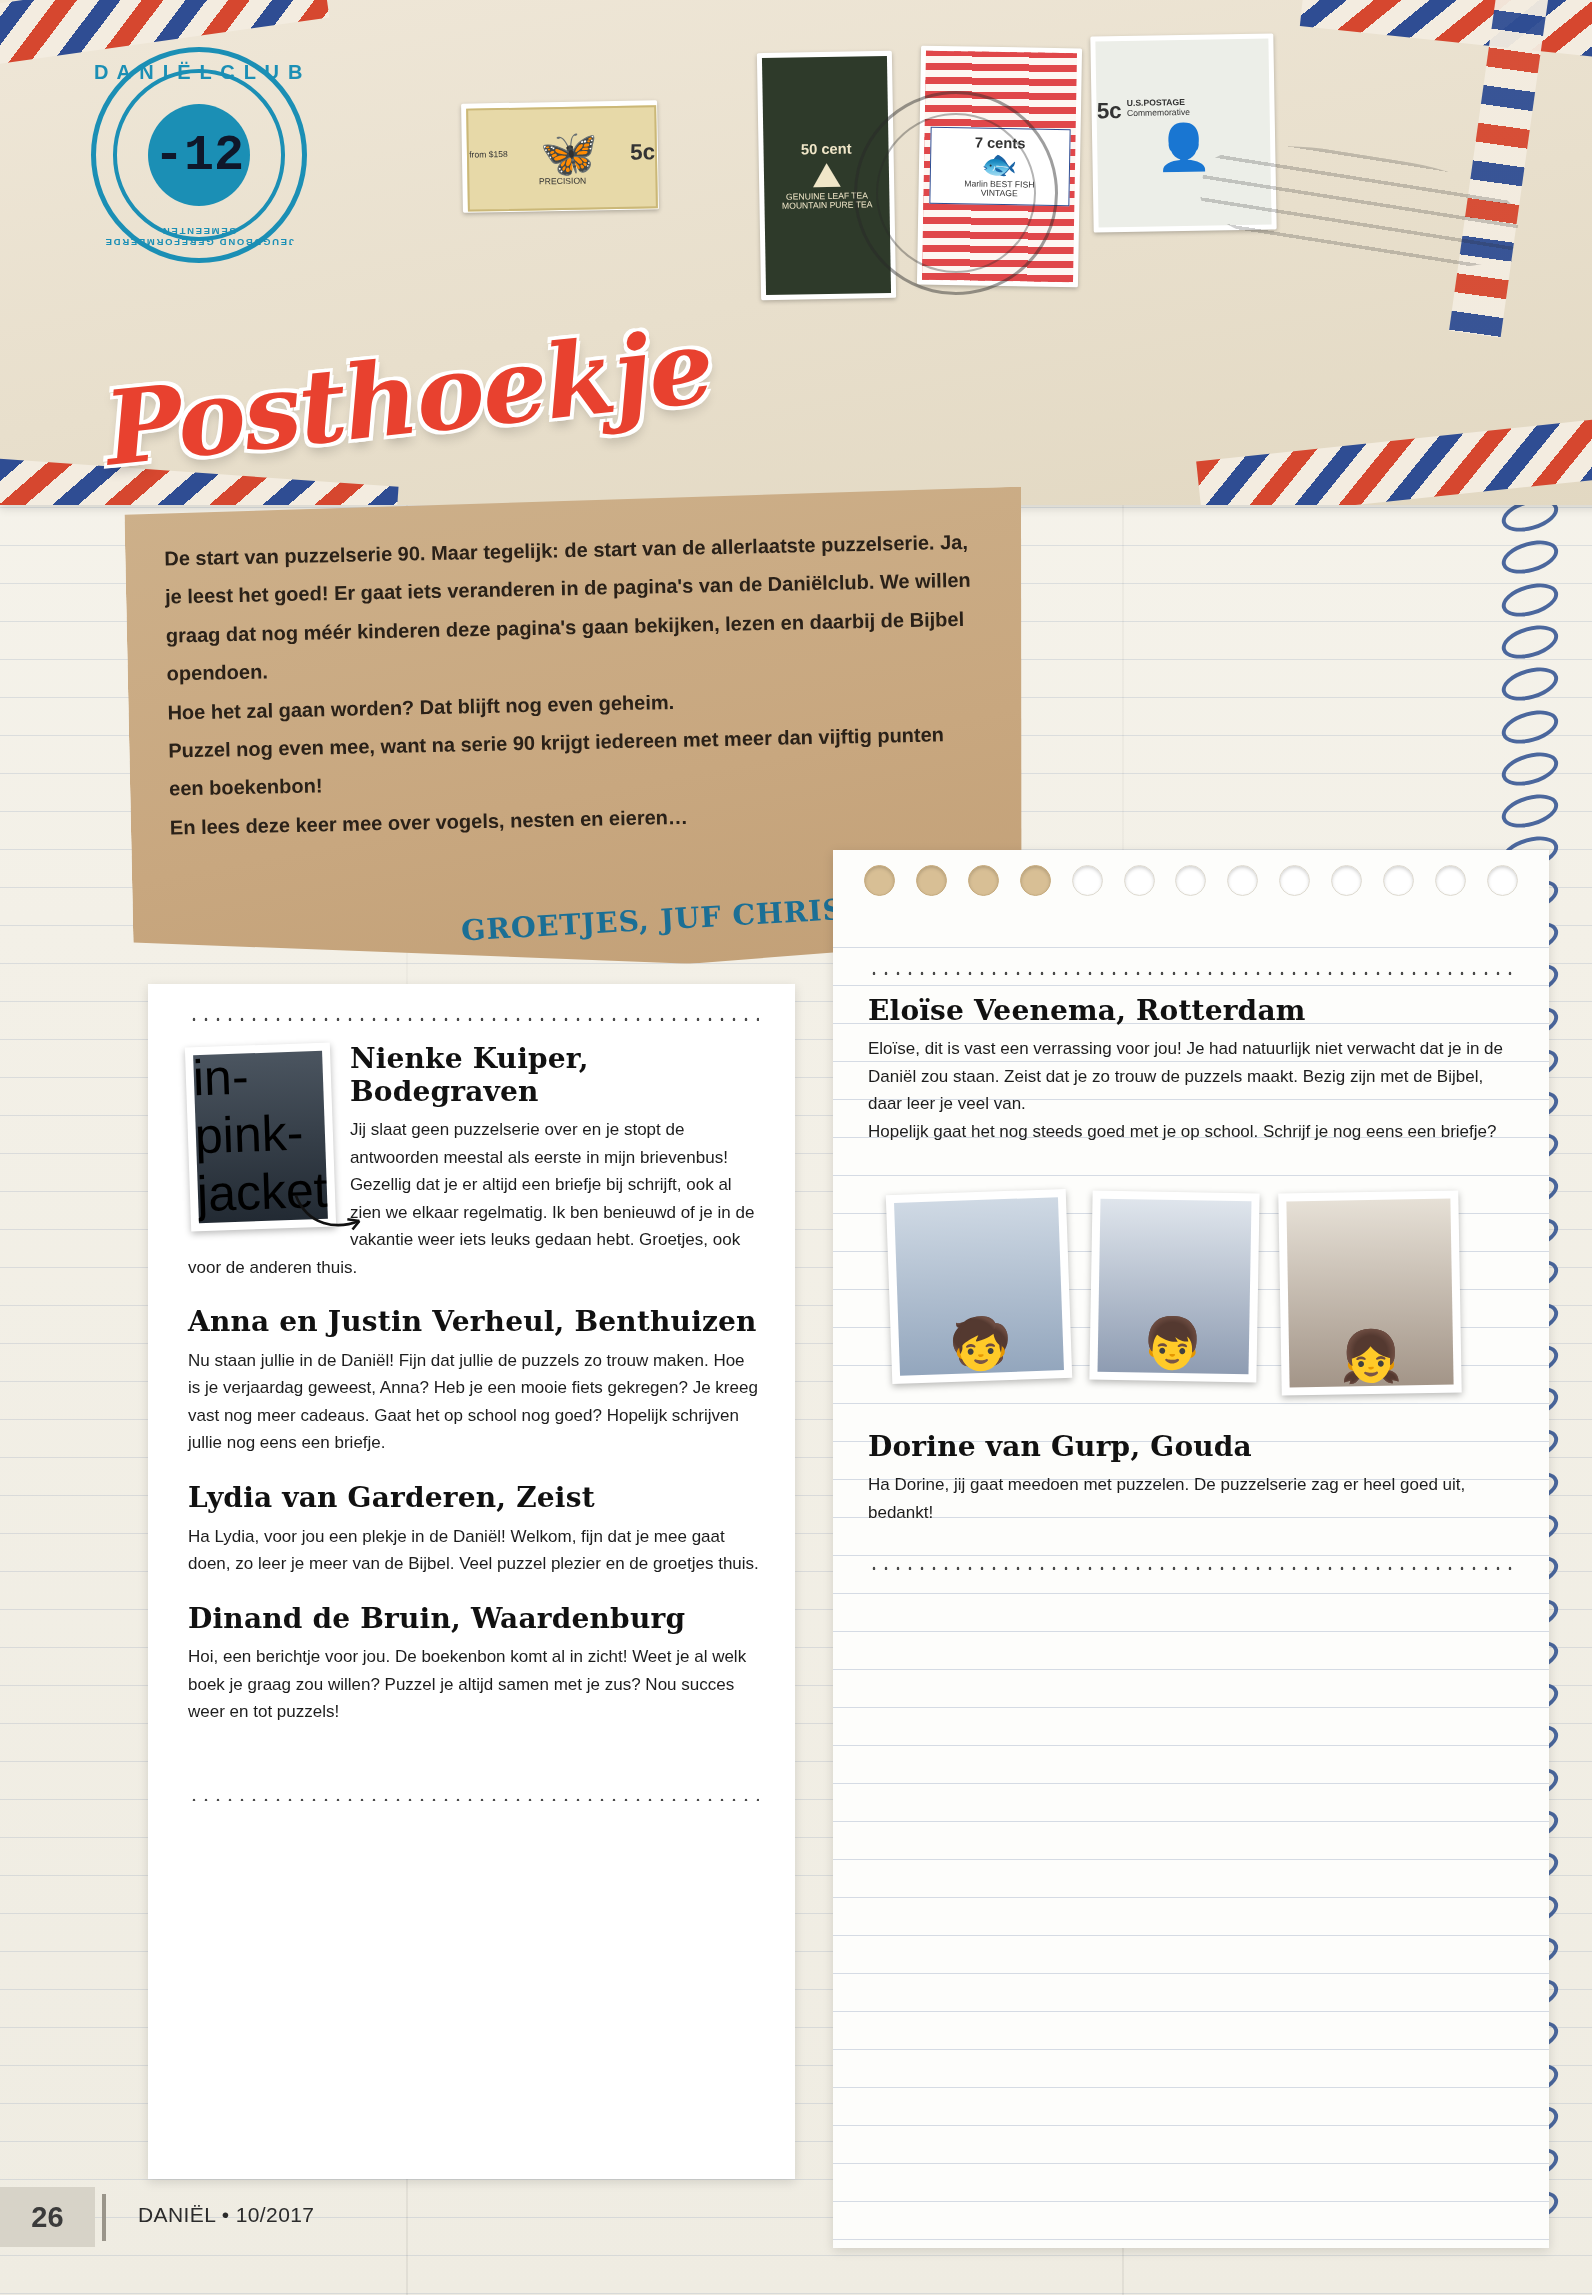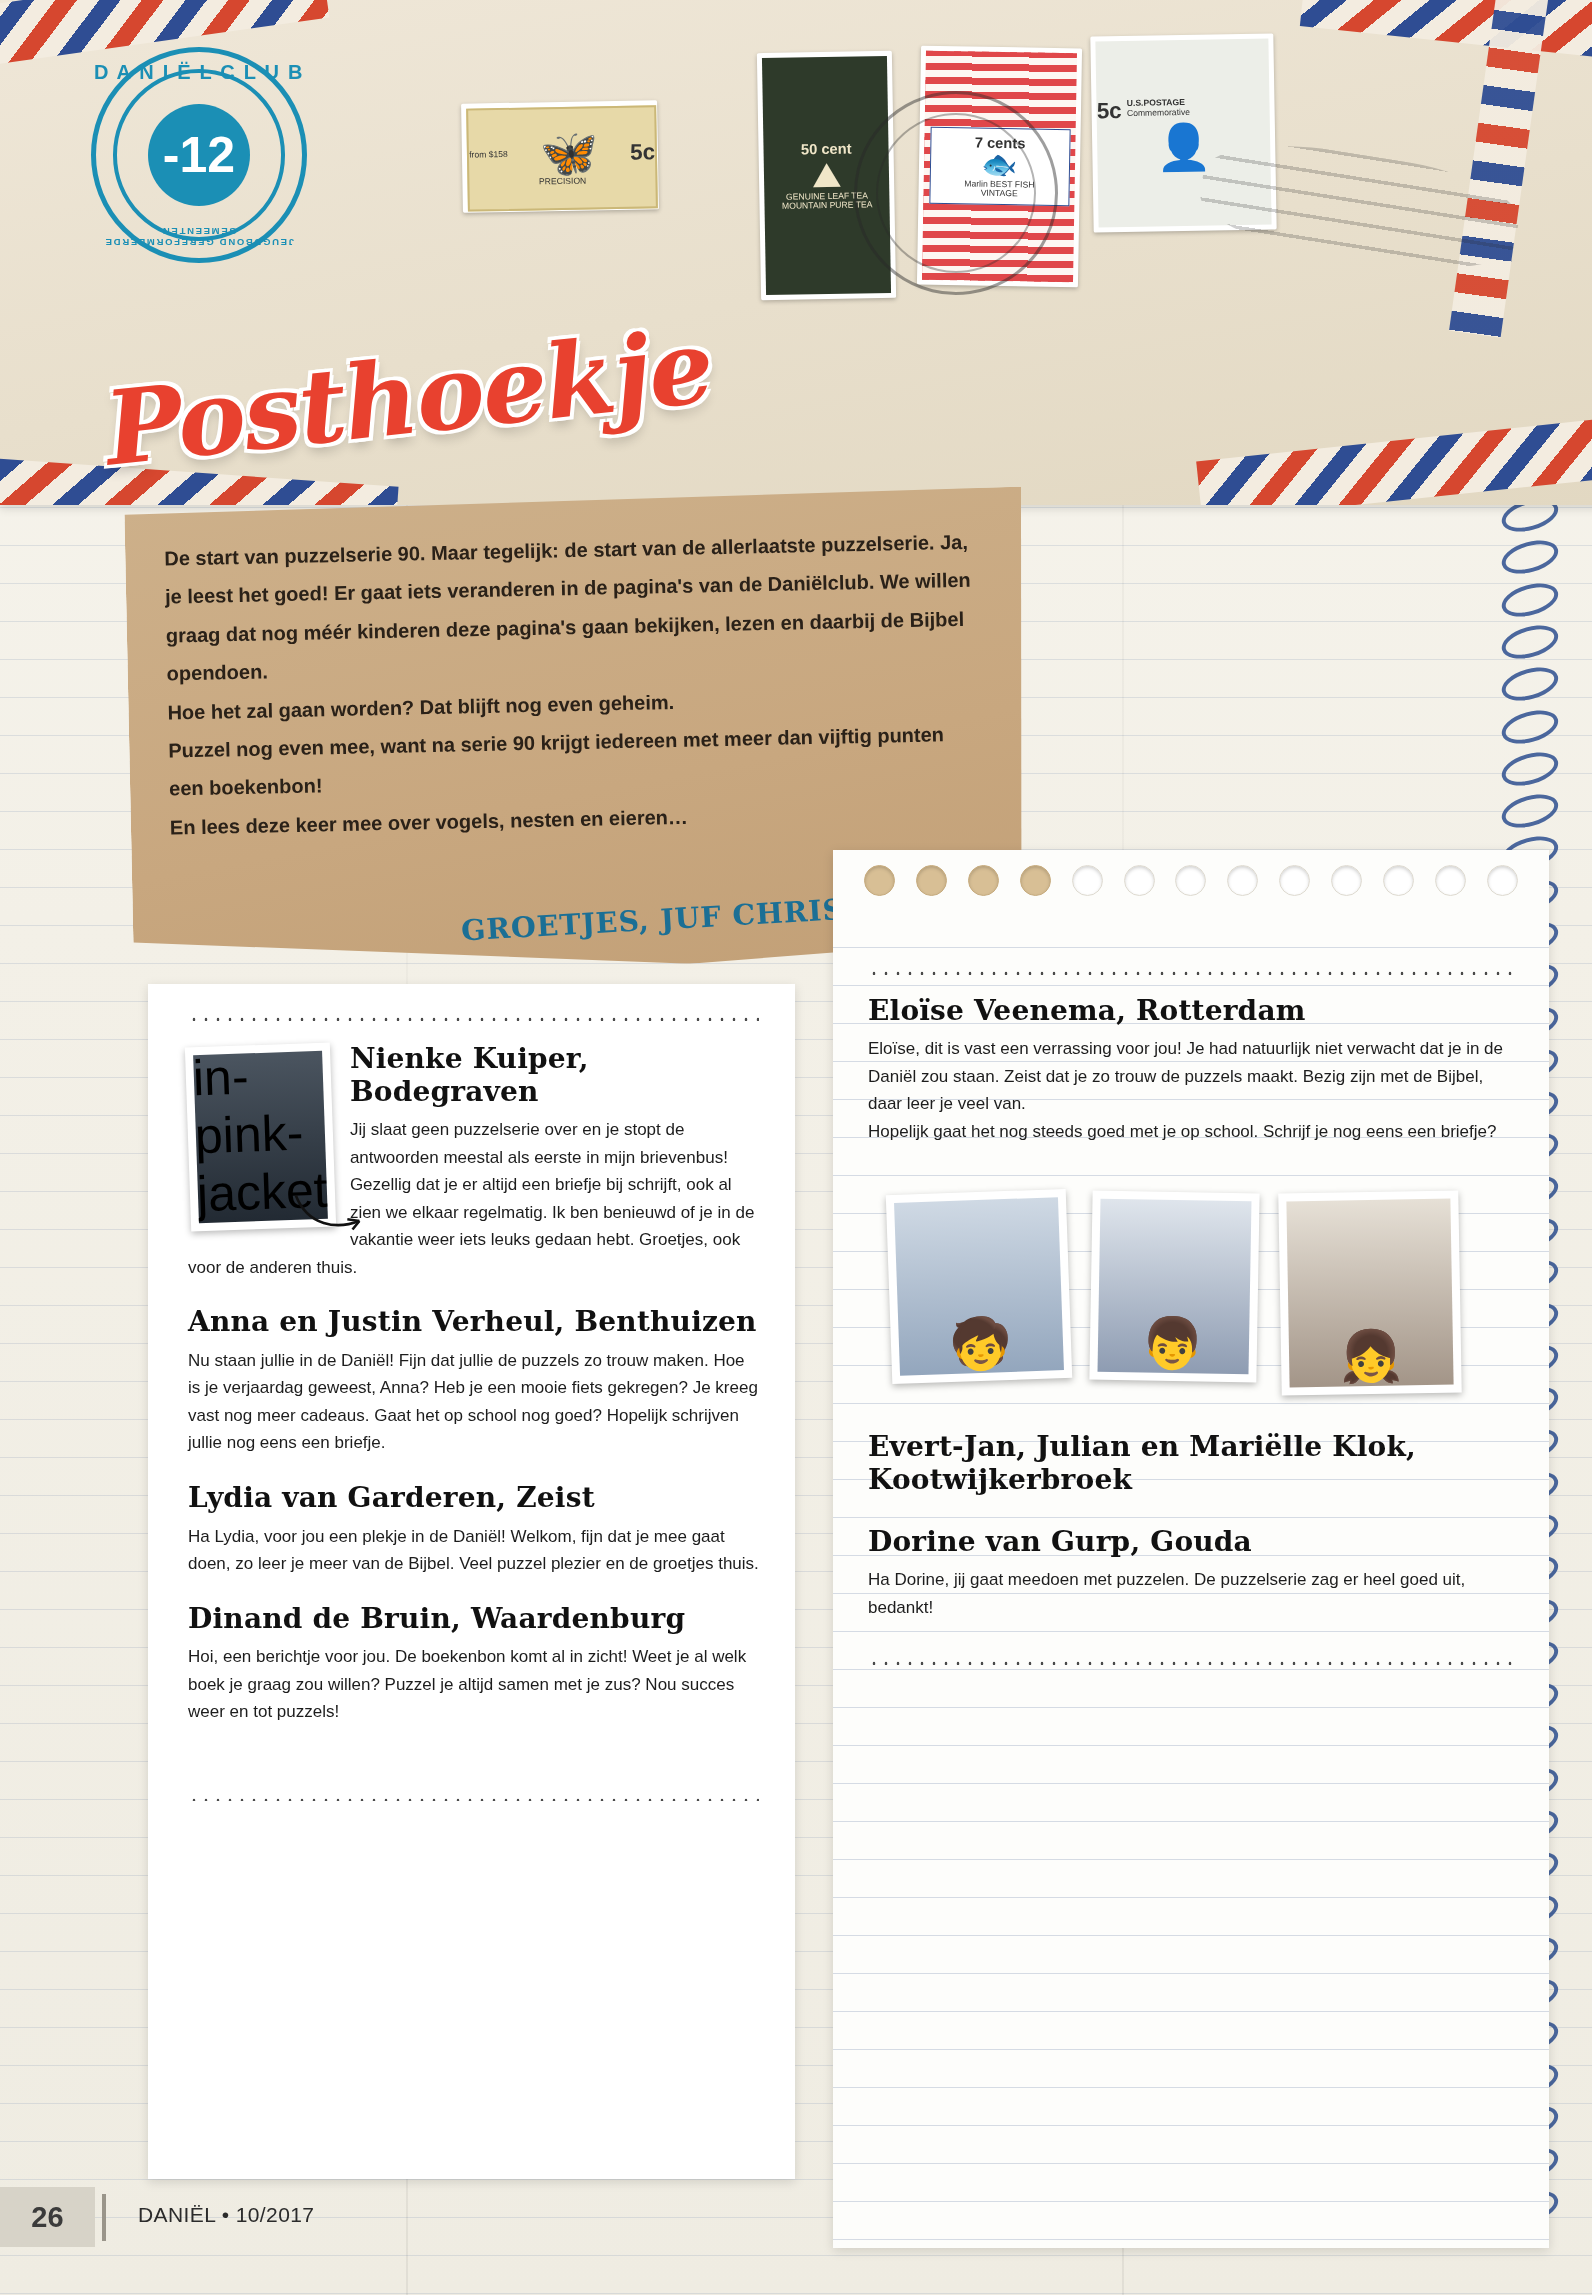--- a/index.html
+++ b/index.html
@@ -86,23 +86,23 @@
   }
   .club-ring {
     position:absolute; inset:0; border-radius:50%;
     border:5.2px solid #1b8fb5;
   }
   .club-ring.inner { inset:22.4px; border-width:4.3px; }
   .club-dot {
     position:absolute; left:50%; top:50%; transform:translate(-50%,-50%);
     width:102px; height:102px; border-radius:50%;
     background:#1b8fb5;
-    color:#ffffff; font-weight:bold; font-size:50px;
+    color:#0f172a; font-weight:bold; font-size:50px;
     display:flex; align-items:center; justify-content:center;
-    font-family:Liberation Sans, sans-serif;
+    font-family:Liberation Mono, monospace;
   }
   .club-top-text, .club-bottom-text {
     position:absolute; left:0; right:0; text-align:center;
     color:#1b8fb5; font-weight:bold; letter-spacing:1.7px;
   }
   .club-top-text { top:14px; font-size:20px; }
   .club-bottom-text { bottom:15.5px; font-size:9.5px; transform:rotate(180deg); }
 
   
   .stamp {
@@ -442,21 +442,20 @@
         </div>
         <div class="photo" style="width:151px;height:173px;transform:rotate(1deg);">
           <div class="ph" style="background:linear-gradient(180deg,#dfe5ec,#8e9cb2);">👦</div>
         </div>
         <div class="photo" style="width:164px;height:186px;transform:rotate(-1deg);">
           <div class="ph" style="background:linear-gradient(180deg,#e6e0d6,#a39588);">👧</div>
         </div>
       </div>
 
       <div class="entry">
-        <h3>Evert-Jan, Julian en Mariëlle Klok, Kootwijkerbroek</h3>
       </div>
 
       <div class="entry" style="margin-top:29px;">
         <h3>Dorine van Gurp, Gouda</h3>
         <p>Ha Dorine, jij gaat meedoen met puzzelen. De puzzelserie zag er heel goed uit, bedankt!</p>
       </div>
 
       <div class="dots" style="margin-top:40px;"></div>
     </div>
   </div>

